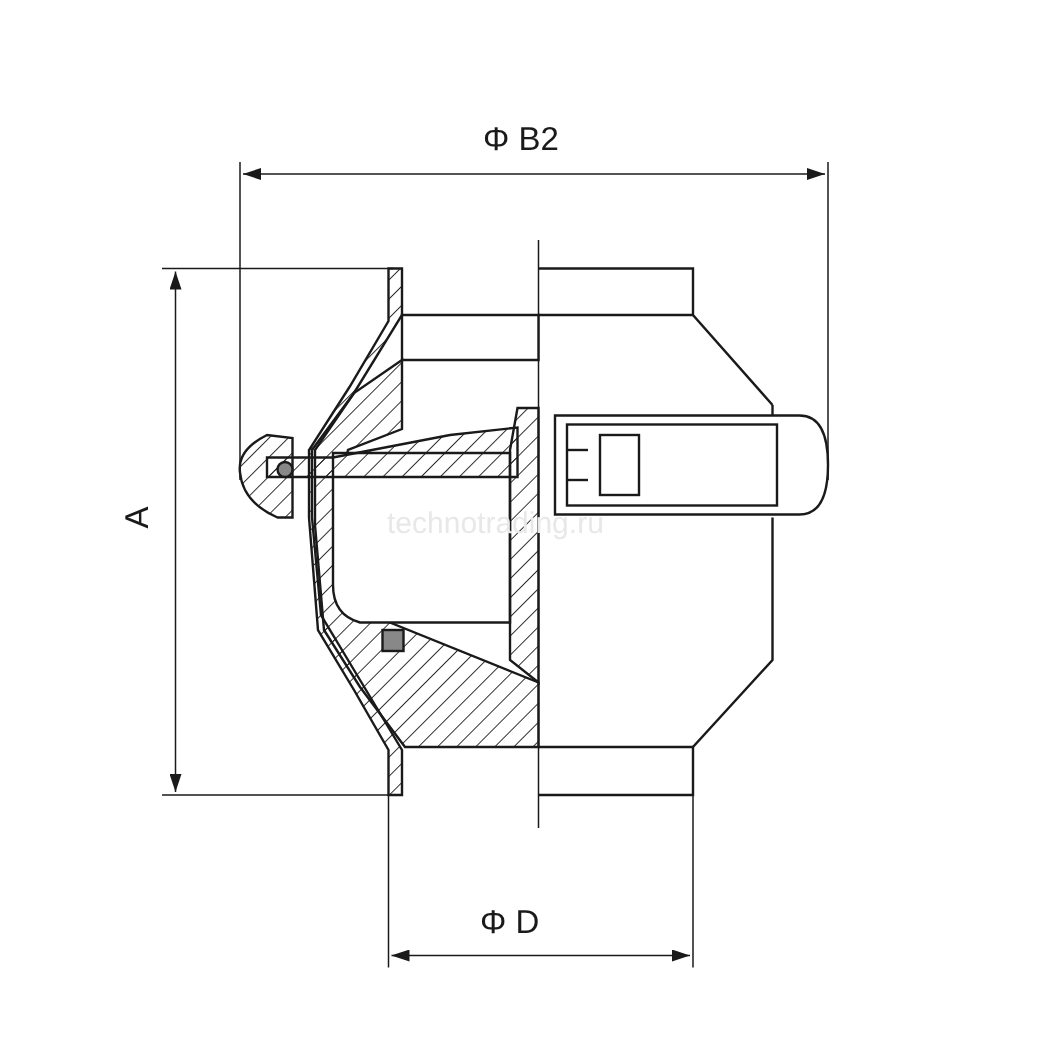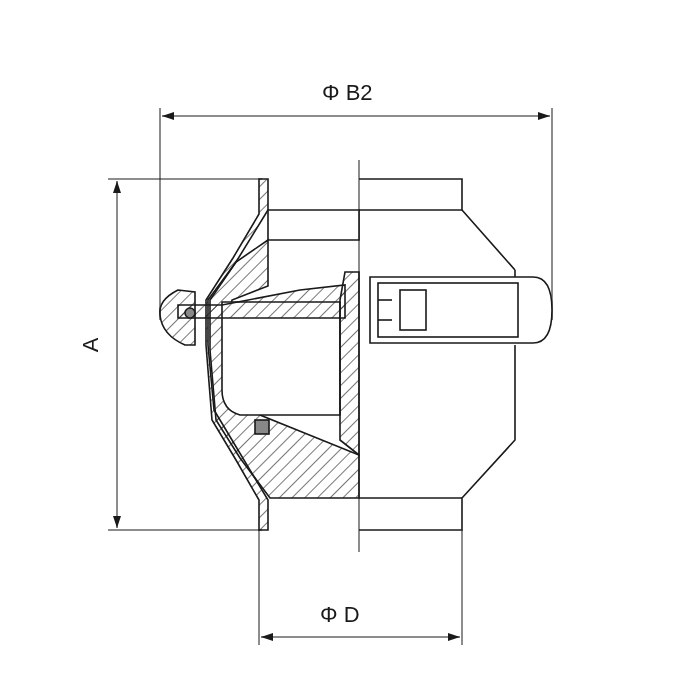--- a/index.html
+++ b/index.html
@@ -64,13 +64,14 @@
 
     <path d="M178,290 Q158,300 160,315 Q162,335 185,345 L195,345 L195,292 Z" fill="url(#hatch)"></path>
     <circle cx="190" cy="313" r="5" fill="#888"></circle>
     <rect x="255" y="420" width="14" height="14" fill="#888"></rect>
   </g>
 </svg>
 
 <div class="lbl" style="left:322px;top:82px;">Φ B2</div>
 <div class="lbl" style="left:84px;top:334px;transform:rotate(-90deg);">A</div>
 <div class="lbl" style="left:320px;top:604px;">Φ D</div>
+<div class="wm" style="left:258px;top:338px;">technotrading.ru</div>
 </div>
 
 </body></html>

